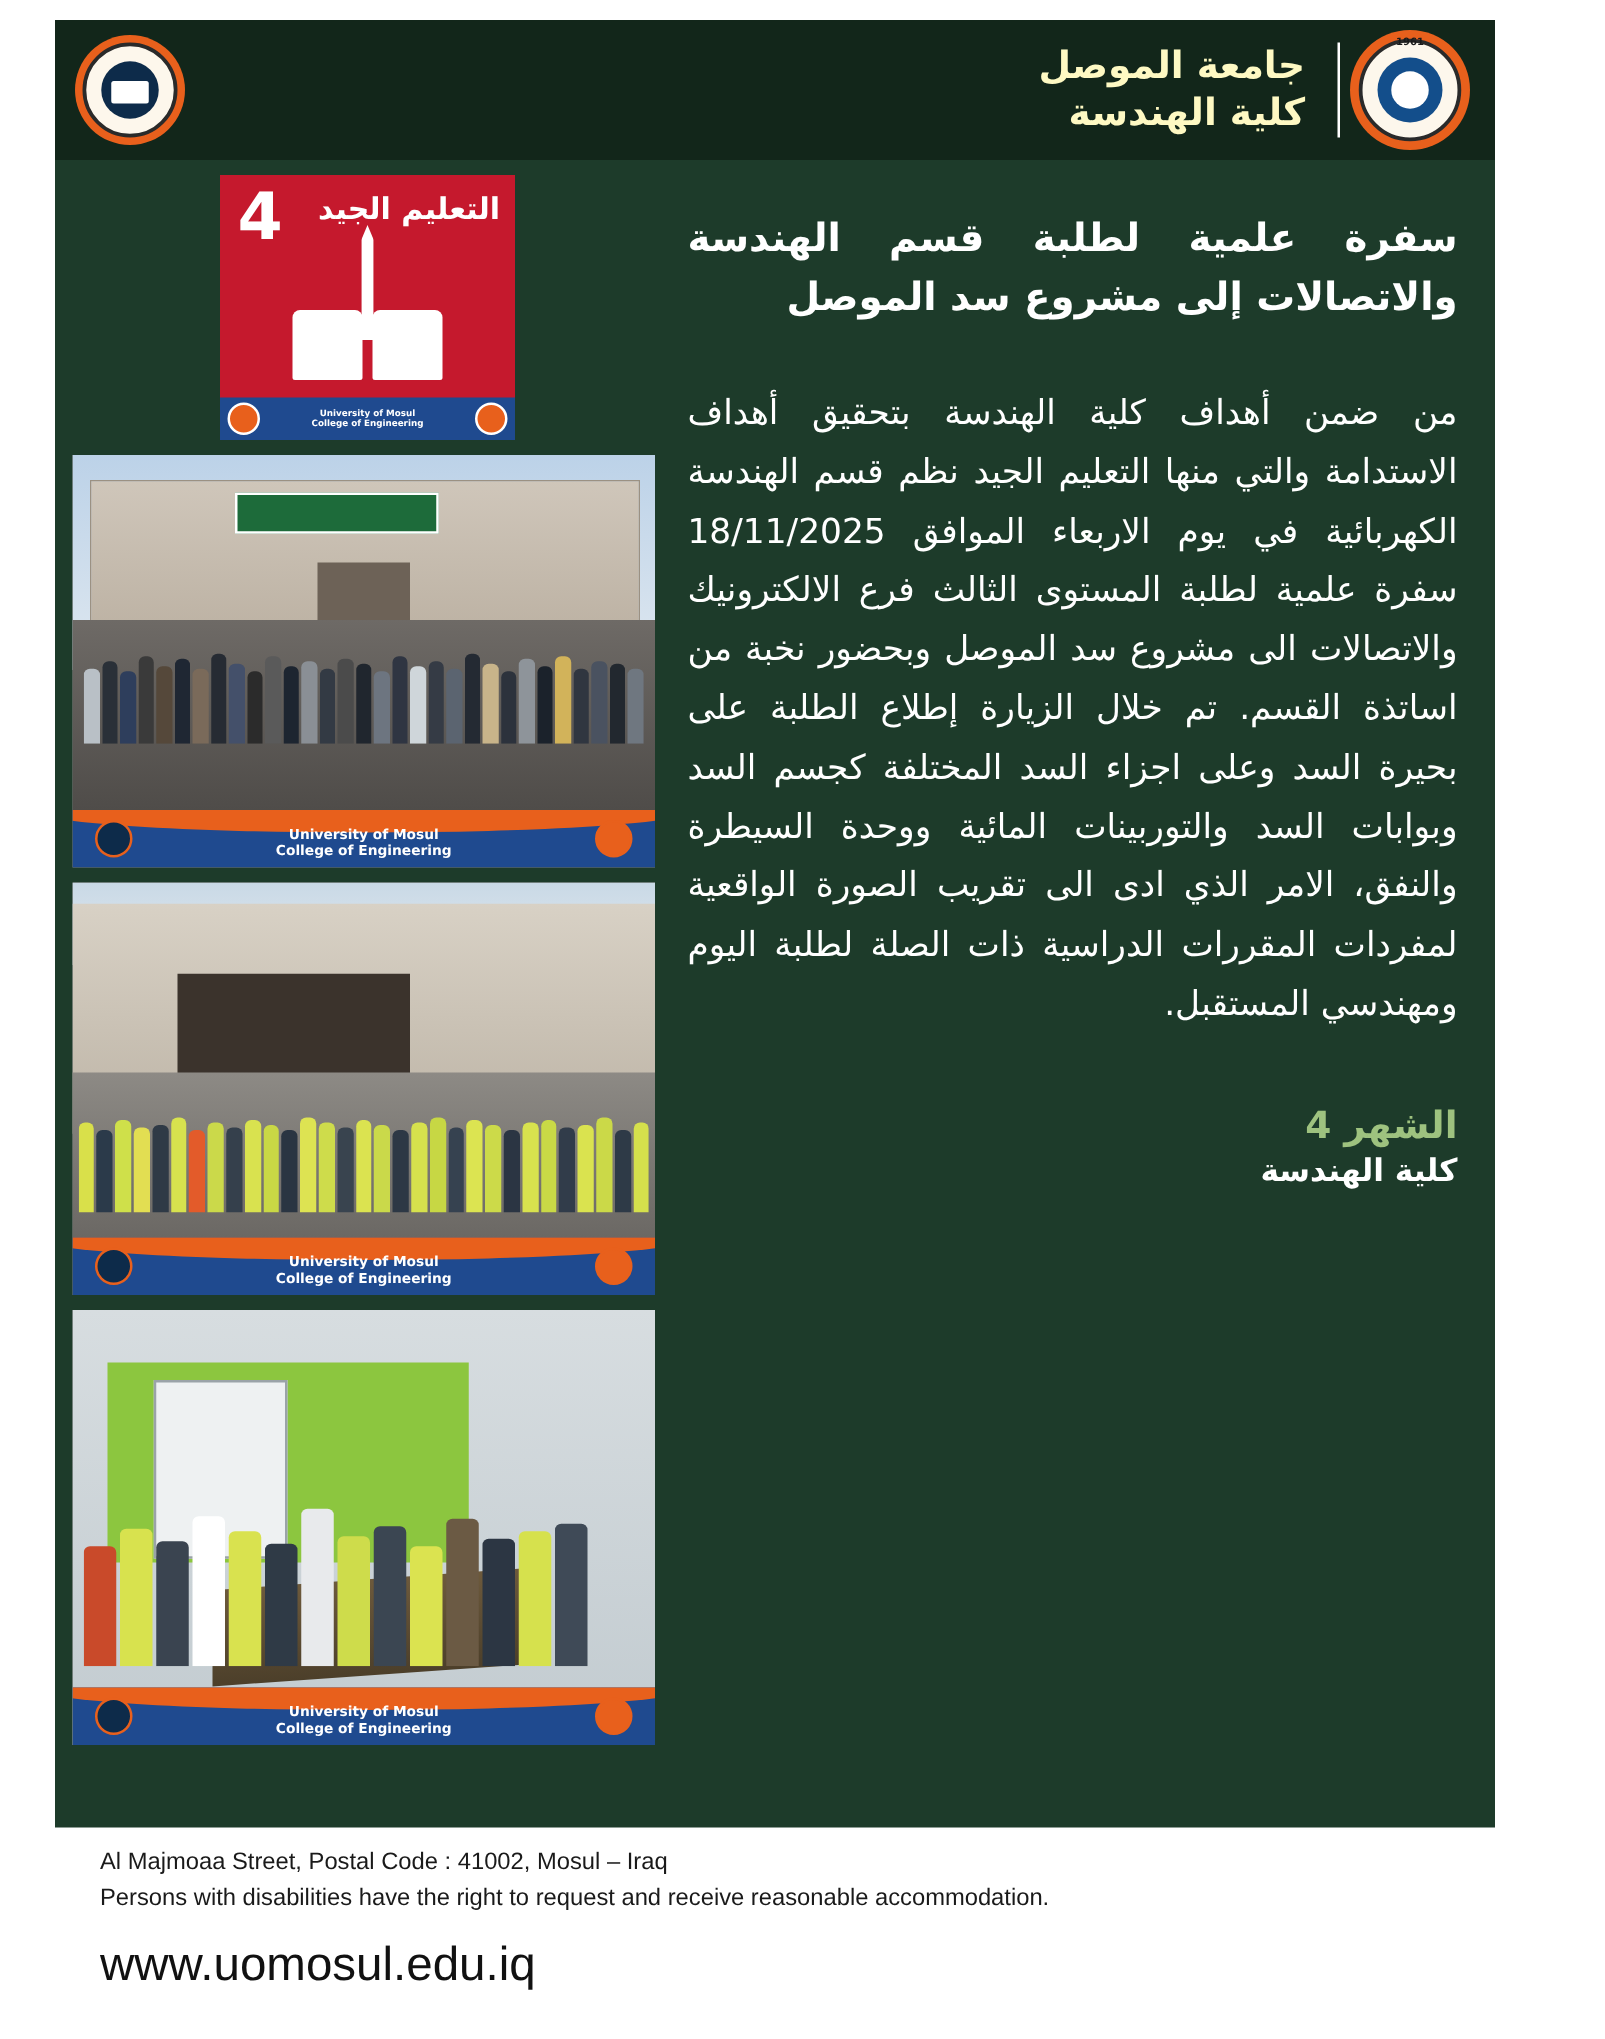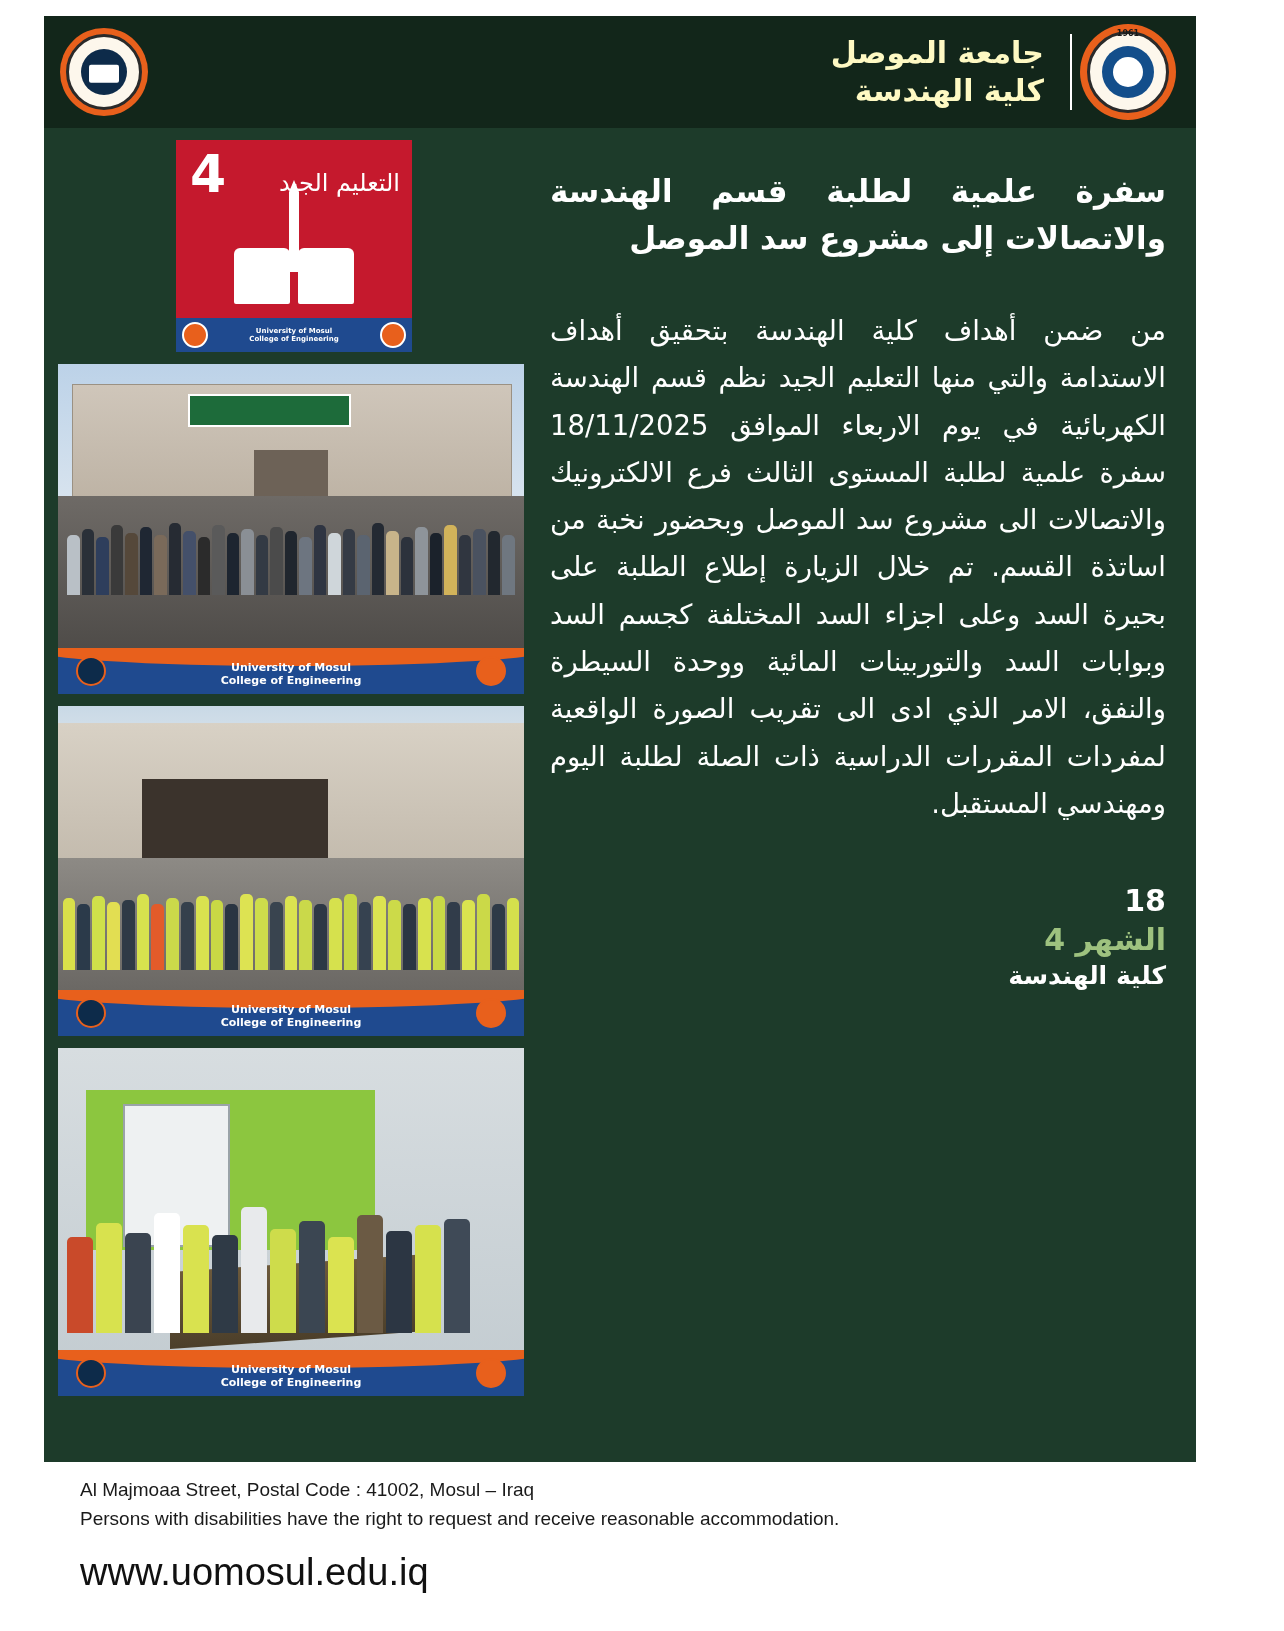--- a/index.html
+++ b/index.html
@@ -159,24 +159,24 @@
     left: 14px;
     top: 8px;
     color: #ffffff;
     font-size: 52px;
     font-weight: bold;
     line-height: 1;
   }
   .sdg-label {
     position: absolute;
     right: 12px;
-    top: 28px;
+    top: 12px;
     color: #ffffff;
     font-size: 24px;
-    font-weight: normal;
+    font-weight: bold;
     line-height: 1.25;
     text-align: left;
     direction: rtl;
   }
   .sdg-book {
     position: absolute;
     left: 50%;
     top: 108px;
     transform: translateX(-50%);
     width: 120px;
@@ -589,21 +589,20 @@
             <span class="mini-seal r"></span>
           </div>
         </div>
       </div>
 
       <div class="col-right">
         <div class="headline">سفرة علمية لطلبة قسم الهندسة والاتصالات إلى مشروع سد الموصل</div>
         <div class="paragraph">من ضمن أهداف كلية الهندسة بتحقيق أهداف الاستدامة والتي منها التعليم الجيد نظم قسم الهندسة الكهربائية في يوم الاربعاء الموافق 18/11/2025 سفرة علمية لطلبة المستوى الثالث فرع الالكترونيك والاتصالات الى مشروع سد الموصل وبحضور نخبة من اساتذة القسم. تم خلال الزيارة إطلاع الطلبة على بحيرة السد وعلى اجزاء السد المختلفة كجسم السد وبوابات السد والتوربينات المائية ووحدة السيطرة والنفق، الامر الذي ادى الى تقريب الصورة الواقعية لمفردات المقررات الدراسية ذات الصلة لطلبة اليوم ومهندسي المستقبل.</div>
 
         <div class="meta">
-          <div class="day">18</div>
           <div class="month">
             <span>الشهر</span>
             <span>4</span>
           </div>
           <div class="place">كلية الهندسة</div>
         </div>
       </div>
     </div>
   </div>
 

